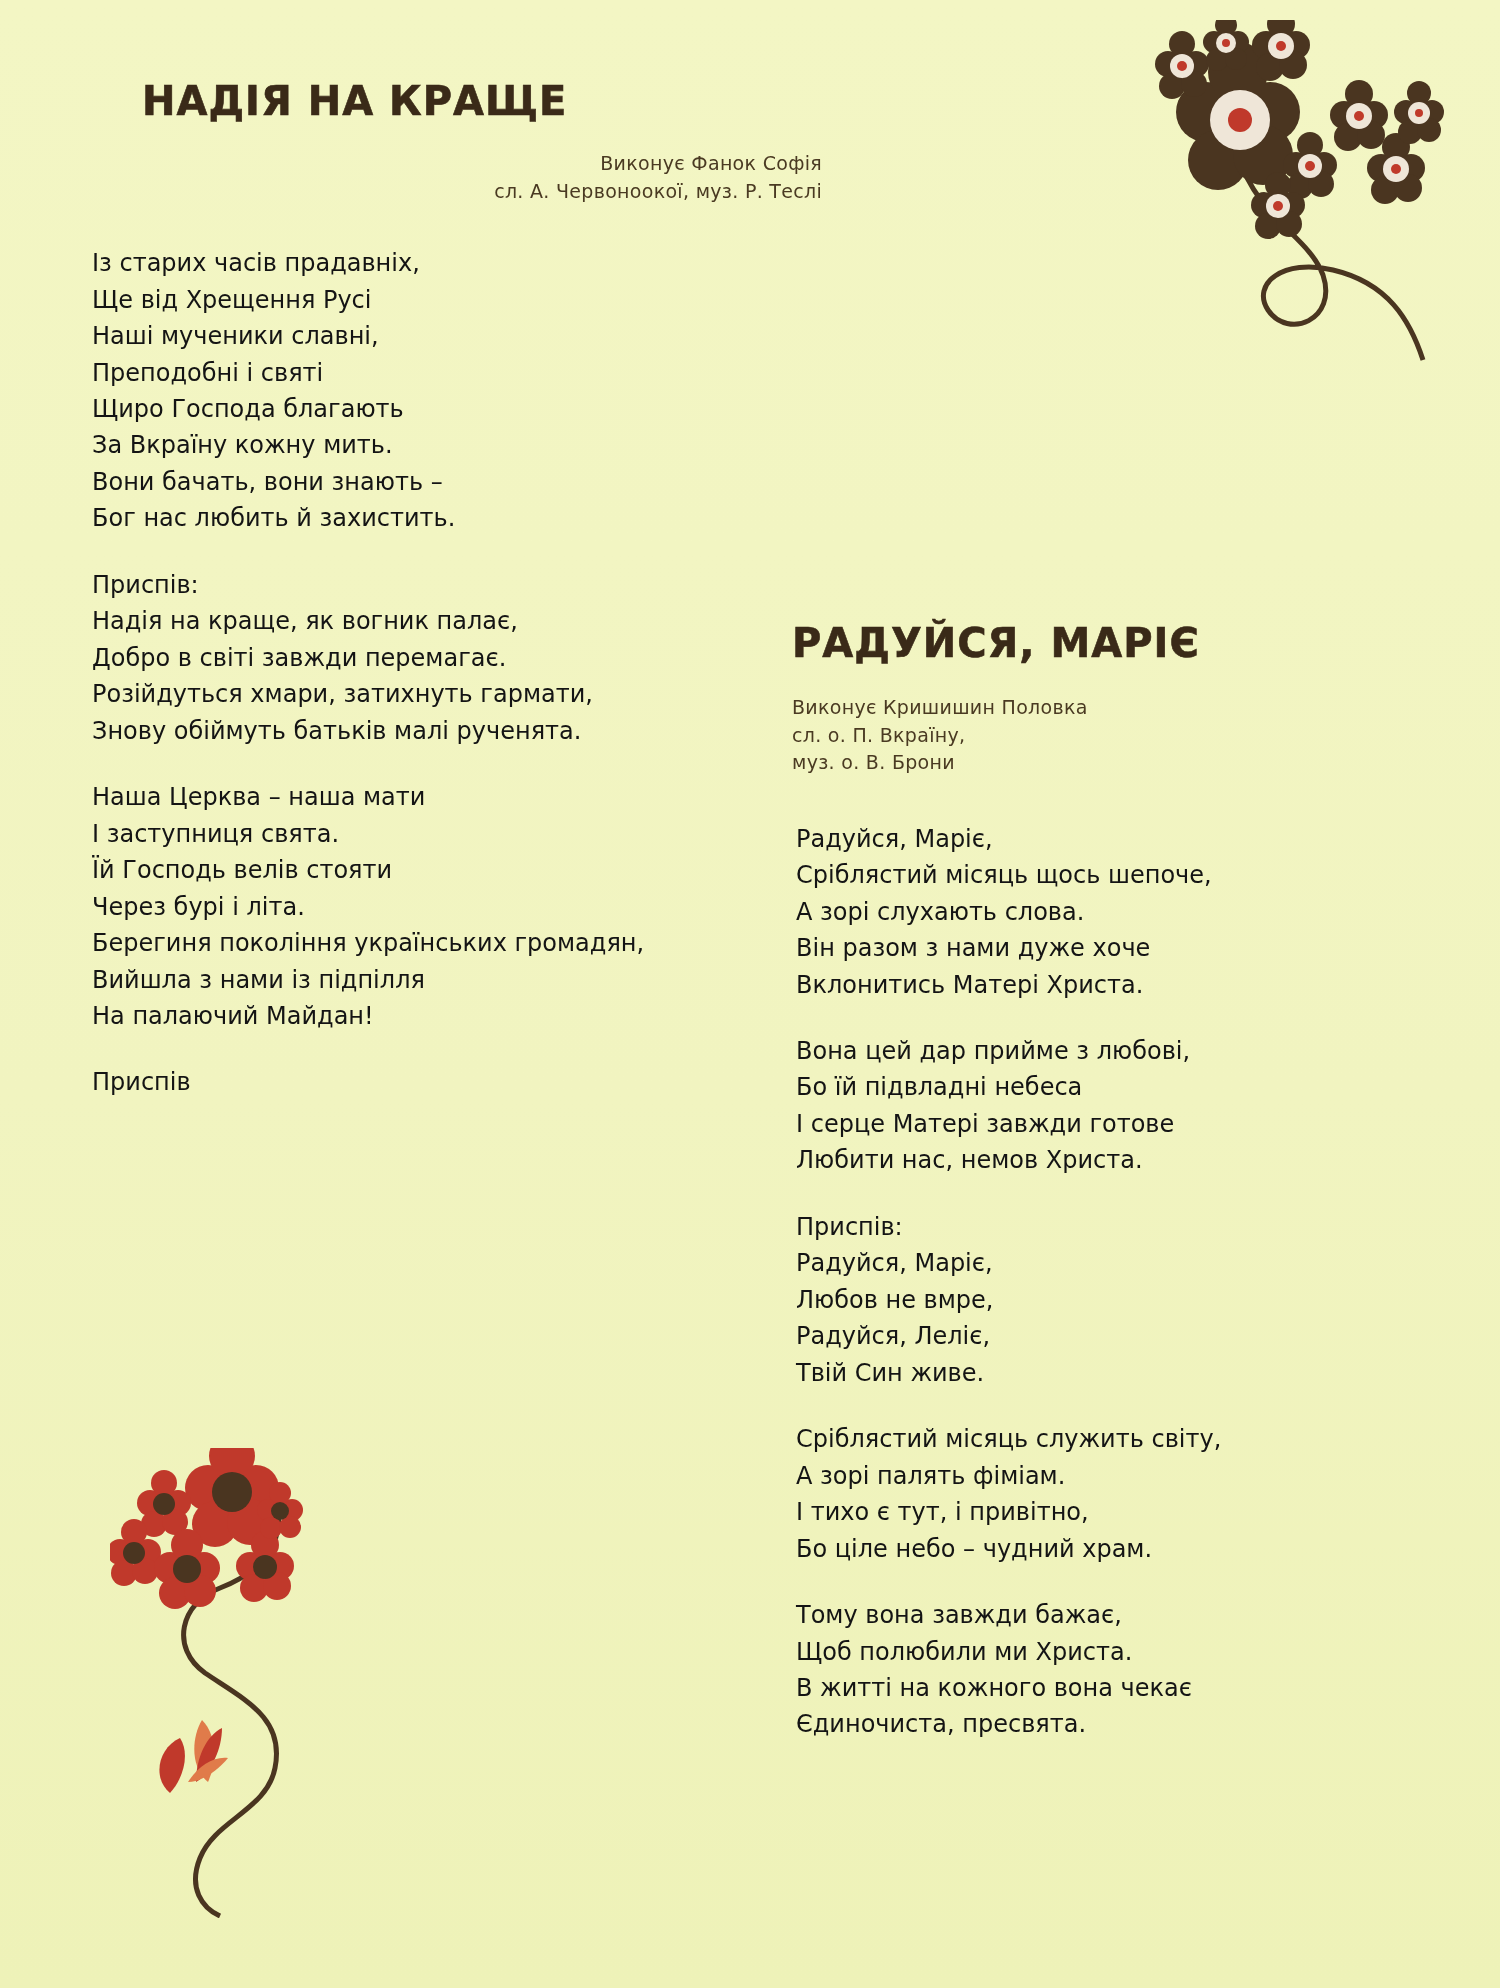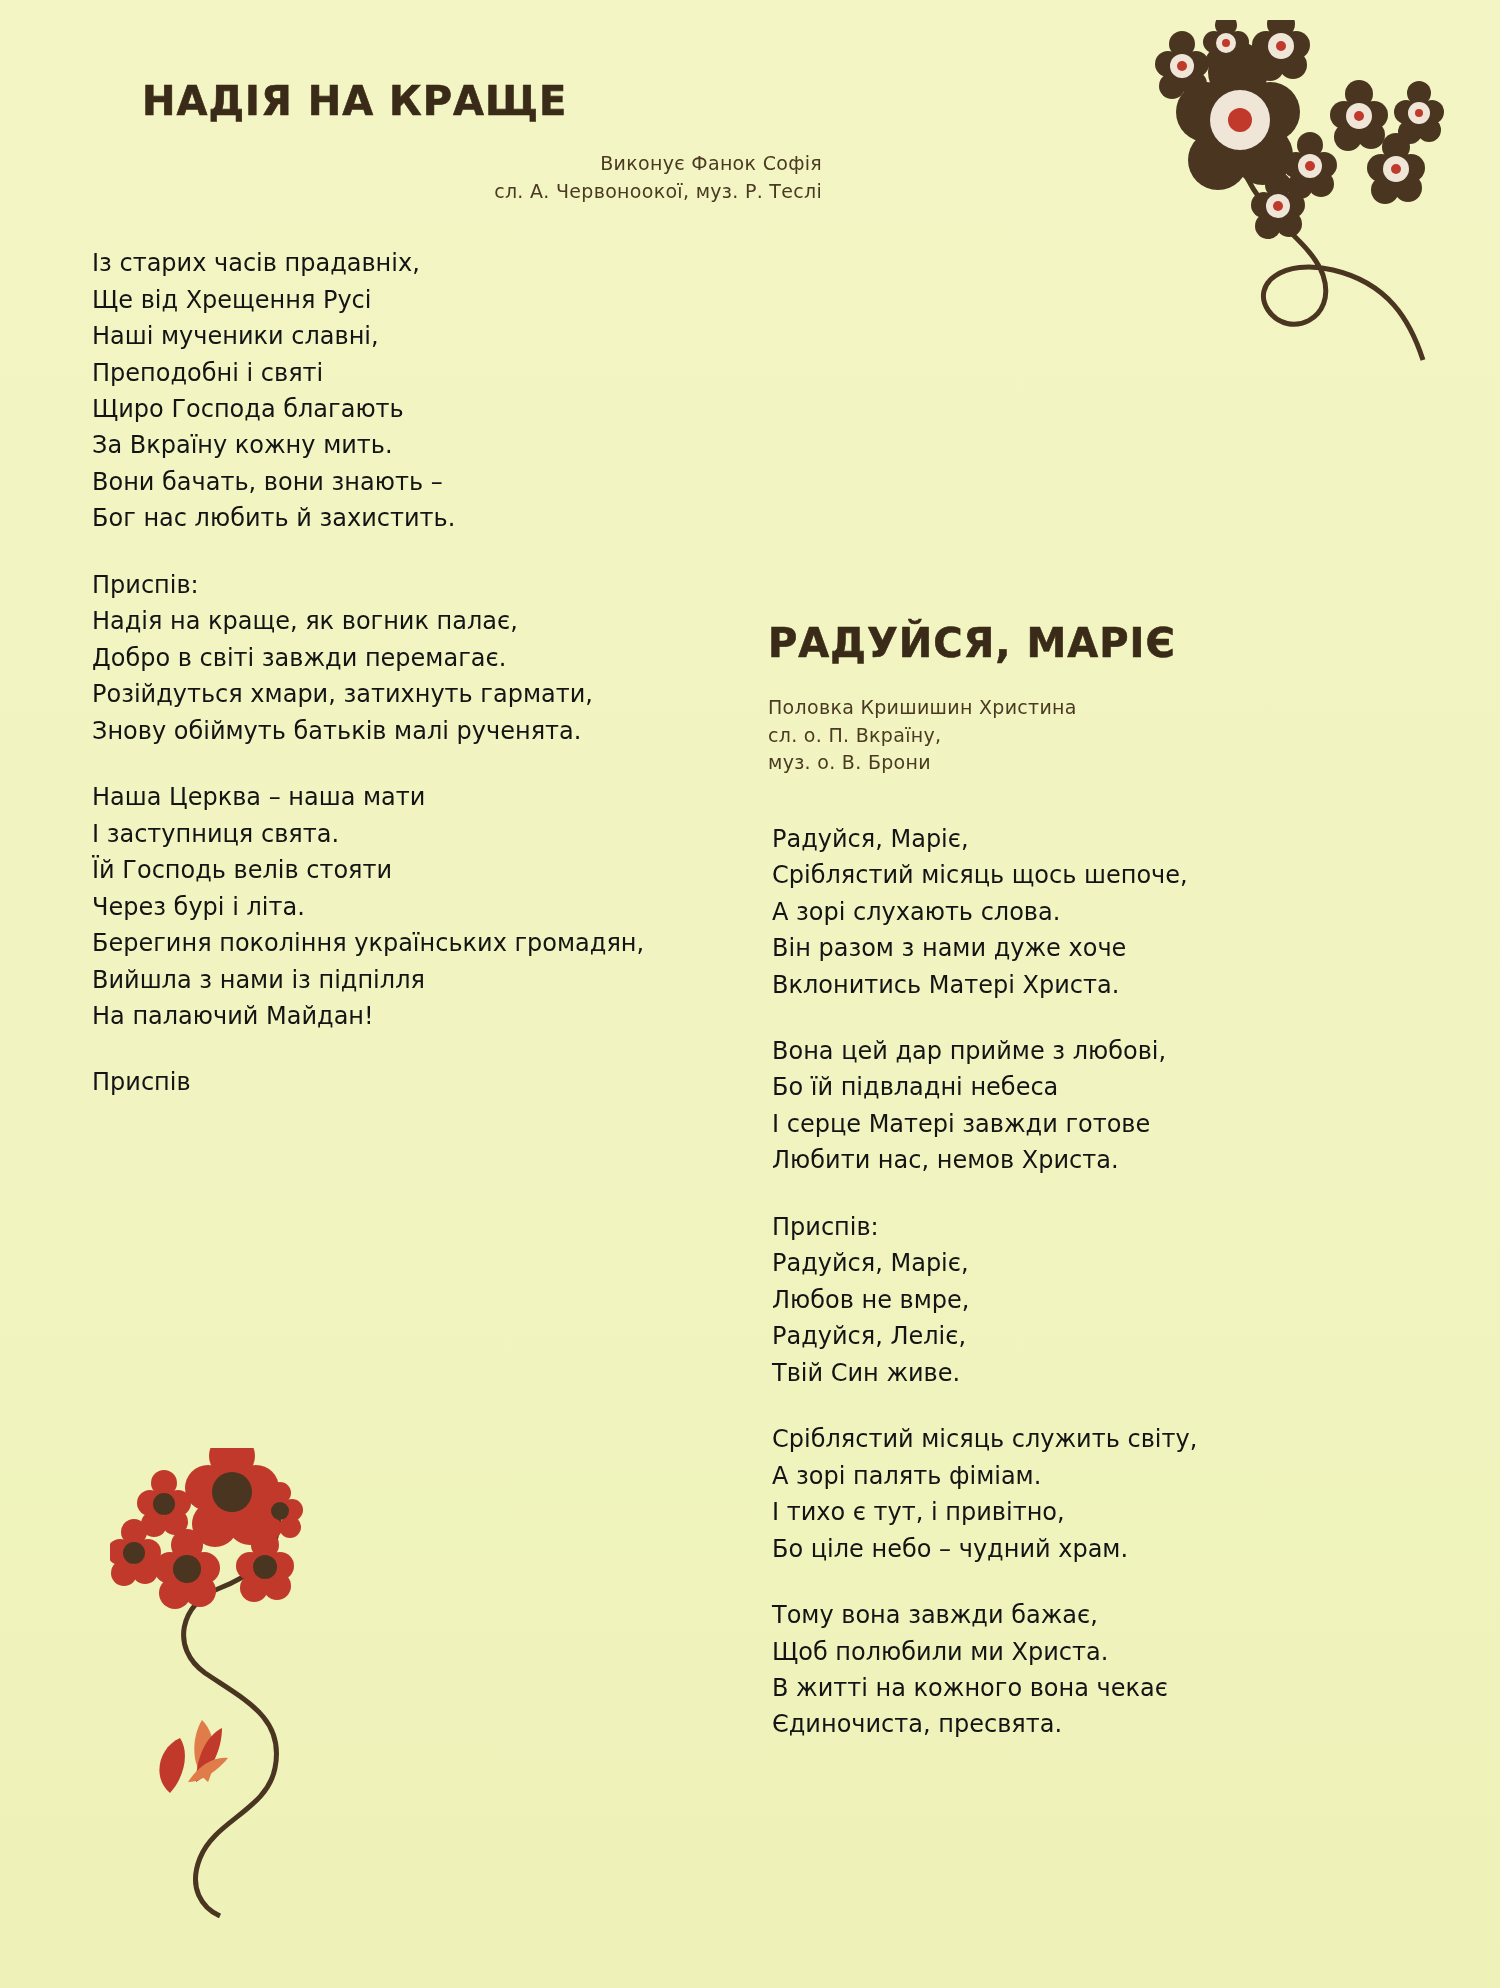--- a/index.html
+++ b/index.html
@@ -63,21 +63,21 @@
     text-align: right;
     width: 790px;
     margin-left: -60px;
     margin-bottom: 40px;
   }
   #left-lyrics { width: 700px; }
 
   
   #right-column {
     position: absolute;
-    left: 768px;
+    left: 792px;
     top: 620px;
     width: 620px;
   }
   #right-column .song-title { margin-bottom: 28px; }
   #right-credit { margin-bottom: 44px; }
   #right-lyrics { margin-left: 4px; }
 
   
   .deco { position: absolute; pointer-events: none; }
   #deco-top-right { right: 22px; top: 20px; }
@@ -115,21 +115,21 @@
 Берегиня покоління українських громадян,
 Вийшла з нами із підпілля
 На палаючий Майдан!</div>
       <div class="lyrics stanza">Приспів</div>
     </div>
   </div>
 
   <div id="right-column">
     <div class="song-title">РАДУЙСЯ, МАРІЄ</div>
     <div id="right-credit">
-      <div class="credit">Половка Кришишин Христина</div>
+      <div class="credit">Виконує Кришишин Половка</div>
       <div class="credit" style="white-space: pre-line;">сл. о. П. Вкраїну,
 муз. о. В. Брони</div>
     </div>
     <div id="right-lyrics">
       <div class="lyrics stanza">Радуйся, Маріє,
 Сріблястий місяць щось шепоче,
 А зорі слухають слова.
 Він разом з нами дуже хоче
 Вклонитись Матері Христа.</div>
       <div class="lyrics stanza">Вона цей дар прийме з любові,

